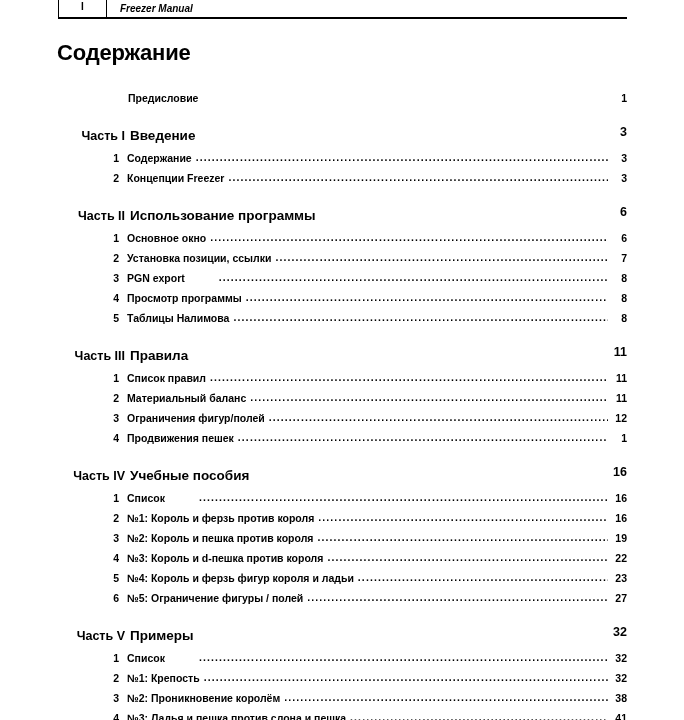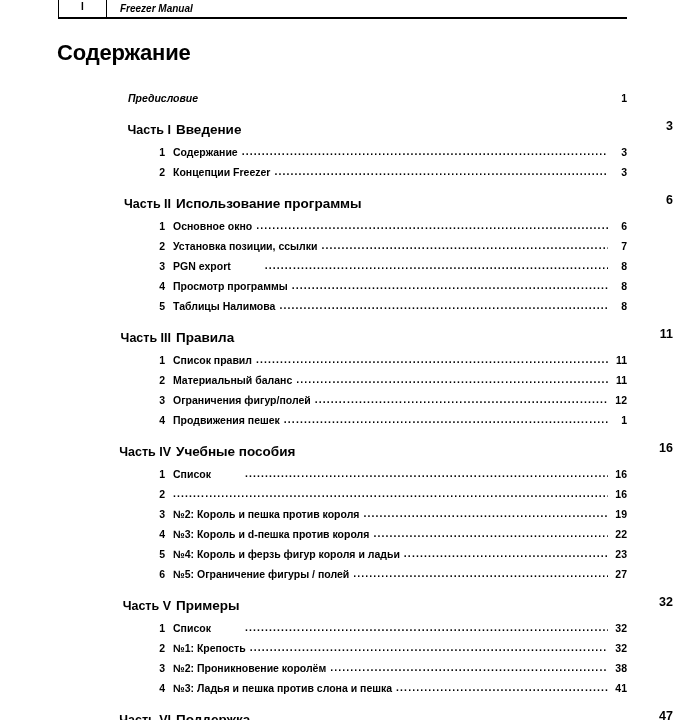--- a/index.html
+++ b/index.html
@@ -94,38 +94,36 @@
     height: 20px;
   }
   .toc-front .fm-label {
     position: absolute;
     left: 128px;
     top: 0px;
     font-size: 10.5px;
     font-weight: bold;
     line-height: 20px;
     white-space: nowrap;
-    font-style: italic;
   }
   .toc-front .fm-page {
     position: absolute;
     left: 560px;
     width: 67px;
     top: 0px;
     text-align: right;
     font-size: 10.5px;
     font-weight: bold;
     line-height: 20px;
   }
 
   
   .part-block {
     position: relative;
-    margin-top: 11px;
-    padding-left: 46px;
+    margin-top: 17px;
   }
   .part-row {
     position: relative;
     height: 22px;
   }
   .part-label {
     position: absolute;
     left: 20px;
     width: 105px;
     top: 0px;
@@ -357,20 +355,21 @@
           <div class="sec-num">1</div>
           <div class="sec-body">
             <span class="sec-title gap">Список</span>
             <span class="sec-dots">........................................................................................................................</span>
             <span class="sec-page">16</span>
           </div>
         </div>
         <div class="sec-row">
           <div class="sec-num">2</div>
           <div class="sec-body">
+            <span class="sec-title">№1: Король и ферзь против короля</span>
             <span class="sec-dots">........................................................................................................................</span>
             <span class="sec-page">16</span>
           </div>
         </div>
         <div class="sec-row">
           <div class="sec-num">3</div>
           <div class="sec-body">
             <span class="sec-title">№2: Король и пешка против короля</span>
             <span class="sec-dots">........................................................................................................................</span>
             <span class="sec-page">19</span>

